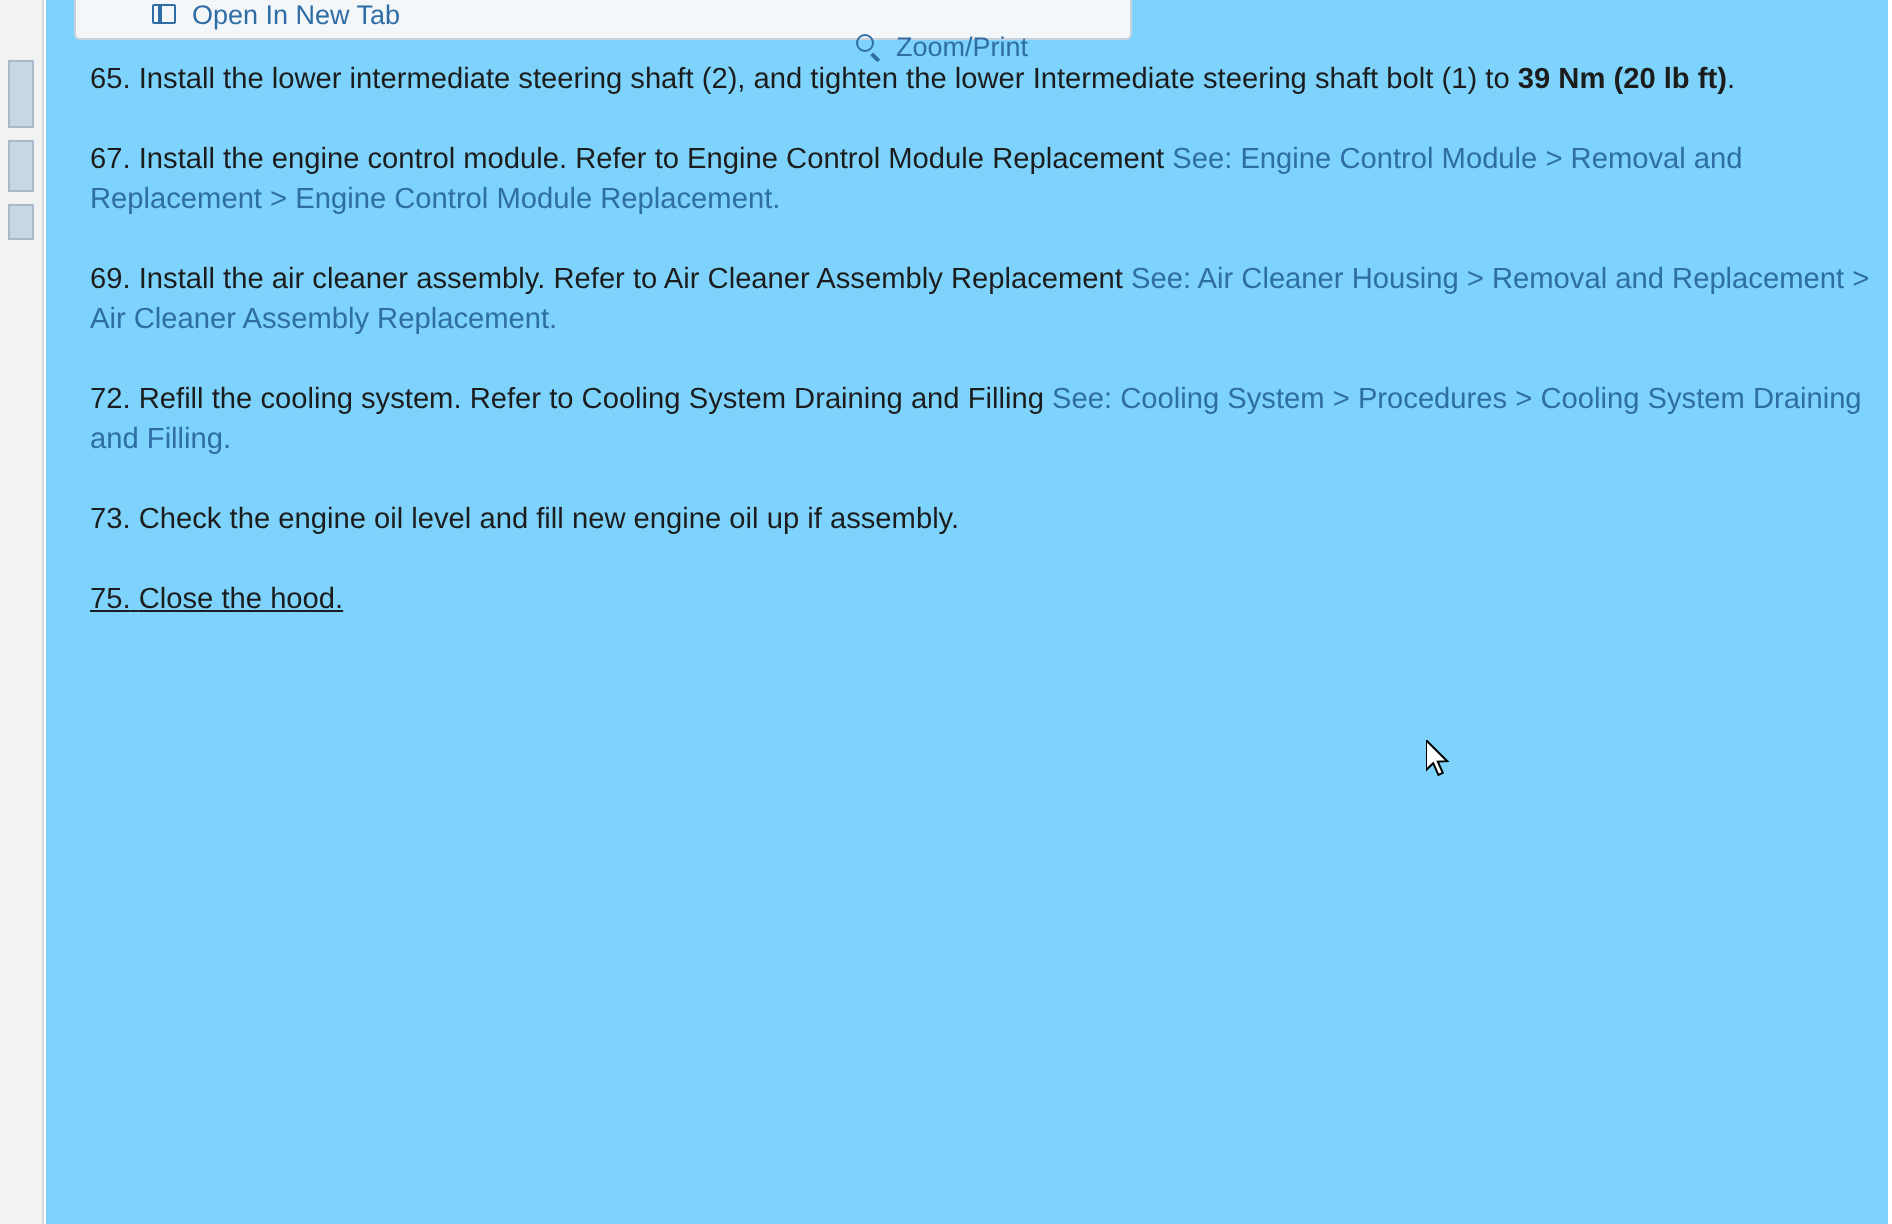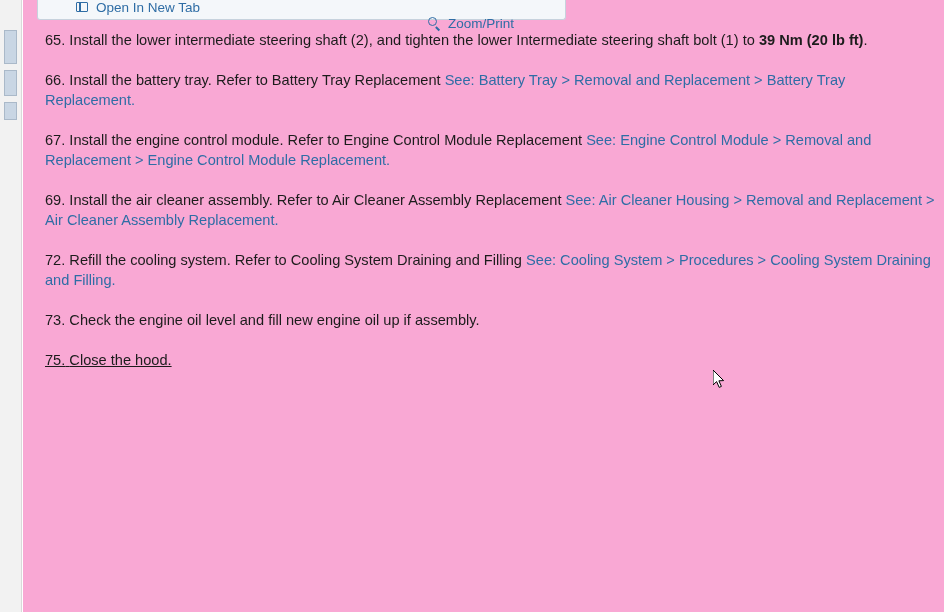--- a/index.html
+++ b/index.html
@@ -44,21 +44,21 @@
   .rail-strip.s2 { top: 70px;  height: 26px; }
   .rail-strip.s3 { top: 102px; height: 18px; }
 
   
   .viewport {
     position: absolute;
     left: 23px;
     top: 0;
     width: 923px;
     height: 612px;
-    background: #f9a8d4;
+    background: #7dd3fc;
     overflow: hidden;
   }
 
   
   .toolbar {
     position: absolute;
     left: 14px;
     top: -14px;
     width: 529px;
     height: 34px;
@@ -190,21 +190,20 @@
         </div>
         <div class="tb-btn zoom-print">
           <span class="tb-icon icon-zoom"></span>
           <span>Zoom/Print</span>
         </div>
       </div>
     </div>
 
     <div class="doc" id="doc-body">
         <p class="step"><span>65.</span> <span>Install the lower intermediate steering shaft (2), and tighten the lower Intermediate steering shaft bolt (1) to </span><span class="bold">39 Nm (20 lb ft)</span><span>.</span></p>
-        <p class="step"><span>66.</span> <span>Install the battery tray. Refer to Battery Tray Replacement </span><a class="xref" href="#">See: Battery Tray &gt; Removal and Replacement &gt; Battery Tray Replacement.</a></p>
         <p class="step"><span>67.</span> <span>Install the engine control module. Refer to Engine Control Module Replacement </span><a class="xref" href="#">See: Engine Control Module &gt; Removal and Replacement &gt; Engine Control Module Replacement.</a></p>
         <p class="step"><span>69.</span> <span>Install the air cleaner assembly. Refer to Air Cleaner Assembly Replacement </span><a class="xref" href="#">See: Air Cleaner Housing &gt; Removal and Replacement &gt; Air Cleaner Assembly Replacement.</a></p>
         <p class="step"><span>72.</span> <span>Refill the cooling system. Refer to Cooling System Draining and Filling </span><a class="xref" href="#">See: Cooling System &gt; Procedures &gt; Cooling System Draining and Filling.</a></p>
         <p class="step"><span>73.</span> <span>Check the engine oil level and fill new engine oil up if assembly.</span></p>
         <p class="step"><span>75.</span> <span>Close the hood.</span></p>
       </div>
 
   </div>
 
   <div class="right-edge"></div>

